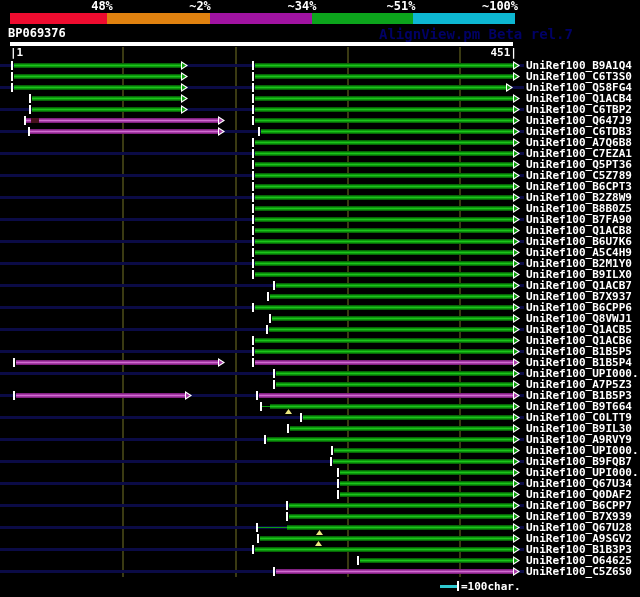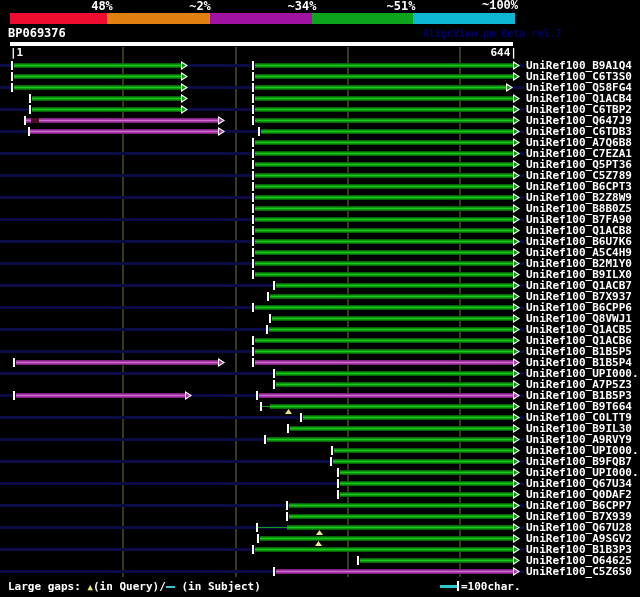--- a/index.html
+++ b/index.html
@@ -3,21 +3,21 @@
 <meta charset="utf-8">
 <style>
   html,body{margin:0;padding:0;background:#000;}
   #screen{position:relative;width:640px;height:597px;background:#000;overflow:hidden;
           font-family:"DejaVu Sans Mono","Liberation Mono",monospace;font-weight:bold;}
   .abs{position:absolute;}
   .scale-seg{position:absolute;top:13px;height:11px;}
   .scale-lab{position:absolute;top:0;height:13px;width:80px;text-align:center;
              color:#fff;font-size:12px;line-height:13px;}
   #query-title{left:8px;top:27px;color:#fff;font-size:12px;line-height:13px;}
-  #watermark{left:423px;top:28px;color:#000066;font-size:10px;line-height:12px;}
+  #watermark{left:379px;top:28px;color:#000066;font-size:14px;line-height:12px;}
   #ruler-bar{left:10px;top:42px;width:503px;height:4px;background:#fff;}
   #ruler-left{left:10px;top:47px;color:#fff;font-size:11px;line-height:11px;}
   #ruler-right{left:450px;top:47px;width:67px;text-align:right;color:#fff;font-size:11px;line-height:11px;}
   .gridline{position:absolute;top:47px;height:530px;width:2px;}
   .navyline{position:absolute;height:3px;left:0;}
   .bar{position:absolute;height:5px;}
   .bar-thin{position:absolute;height:1px;}
   .tick{position:absolute;width:2px;height:9px;background:#fff;}
   .arrow-o{position:absolute;width:7px;height:9px;background:#fff;
            clip-path:polygon(0 0,100% 50%,0 100%);}
@@ -39,27 +39,27 @@
   <div id="scale-bar">
       <div class="scale-seg" style="left: 10px; width: 97px; background: rgb(238, 12, 47);"></div>
       <div class="scale-lab" style="left: 62px;">48%</div>
       <div class="scale-seg" style="left: 107px; width: 103px; background: rgb(224, 129, 15);"></div>
       <div class="scale-lab" style="left: 160px;">~2%</div>
       <div class="scale-seg" style="left: 210px; width: 102px; background: rgb(160, 19, 161);"></div>
       <div class="scale-lab" style="left: 262px;">~34%</div>
       <div class="scale-seg" style="left: 312px; width: 101px; background: rgb(12, 164, 28);"></div>
       <div class="scale-lab" style="left: 361px;">~51%</div>
       <div class="scale-seg" style="left: 413px; width: 102px; background: rgb(13, 183, 210);"></div>
-      <div class="scale-lab" style="left: 460px; font-family: Liberation Mono, monospace;">~100%</div>
+      <div class="scale-lab" style="left: 460px;">~100%</div>
     </div>
   <div class="abs" id="query-title">BP069376</div>
   <div class="abs" id="watermark">AlignView.pm Beta rel.7</div>
   <div class="abs" id="ruler-bar"></div>
   <div class="abs" id="ruler-left">|1</div>
-  <div class="abs" id="ruler-right">644|</div>
+  <div class="abs" id="ruler-right">451|</div>
   <div id="gridlines">
       <div class="gridline" style="left: 122px; background: rgb(58, 58, 18);"></div>
       <div class="gridline" style="left: 235px; background: rgb(58, 58, 18);"></div>
       <div class="gridline" style="left: 347px; background: rgb(58, 58, 18);"></div>
       <div class="gridline" style="left: 459px; background: rgb(58, 58, 18);"></div>
     </div>
   <div id="rows">
       <div class="navyline" style="top: 64px; width: 524px; background: rgb(11, 11, 70);"></div>
       <div class="bar" style="left: 14px; top: 63px; width: 167px; background: linear-gradient(rgb(5, 76, 5) 0%, rgb(12, 156, 12) 32%, rgb(28, 196, 28) 50%, rgb(12, 156, 12) 68%, rgb(5, 76, 5) 100%);"></div>
       <div class="arrow-o" style="left: 181px; top: 61px;">
@@ -412,17 +412,16 @@
       <div class="tick" style="left: 357px; top: 556px;"></div>
       <div class="rowlabel" style="top: 555px;">UniRef100_O64625</div>
       <div class="navyline" style="top: 570px; width: 524px; background: rgb(11, 11, 70);"></div>
       <div class="bar" style="left: 276px; top: 569px; width: 237px; background: linear-gradient(rgb(112, 21, 112) 0%, rgb(168, 60, 168) 32%, rgb(208, 110, 208) 50%, rgb(168, 60, 168) 68%, rgb(112, 21, 112) 100%);"></div>
       <div class="arrow-o" style="left: 513px; top: 567px;">
         <div class="arrow-i" style="background: rgb(168, 60, 168);"></div>
       </div>
       <div class="tick" style="left: 273px; top: 567px;"></div>
       <div class="rowlabel" style="top: 566px;">UniRef100_C5Z6S0</div>
     </div>
-  <div class="abs" id="legend"><span>Large gaps: </span><span id="legend-tri">▲</span><span>(in Query)/</span><span id="legend-dash"></span><span> (in Subject)</span></div>
   <div class="abs" id="legend-scalebar"></div>
   <div class="abs" id="legend-scaletick"></div>
   <div class="abs" id="legend-scaletext">=100char.</div>
 </div>
 
 </body></html>

